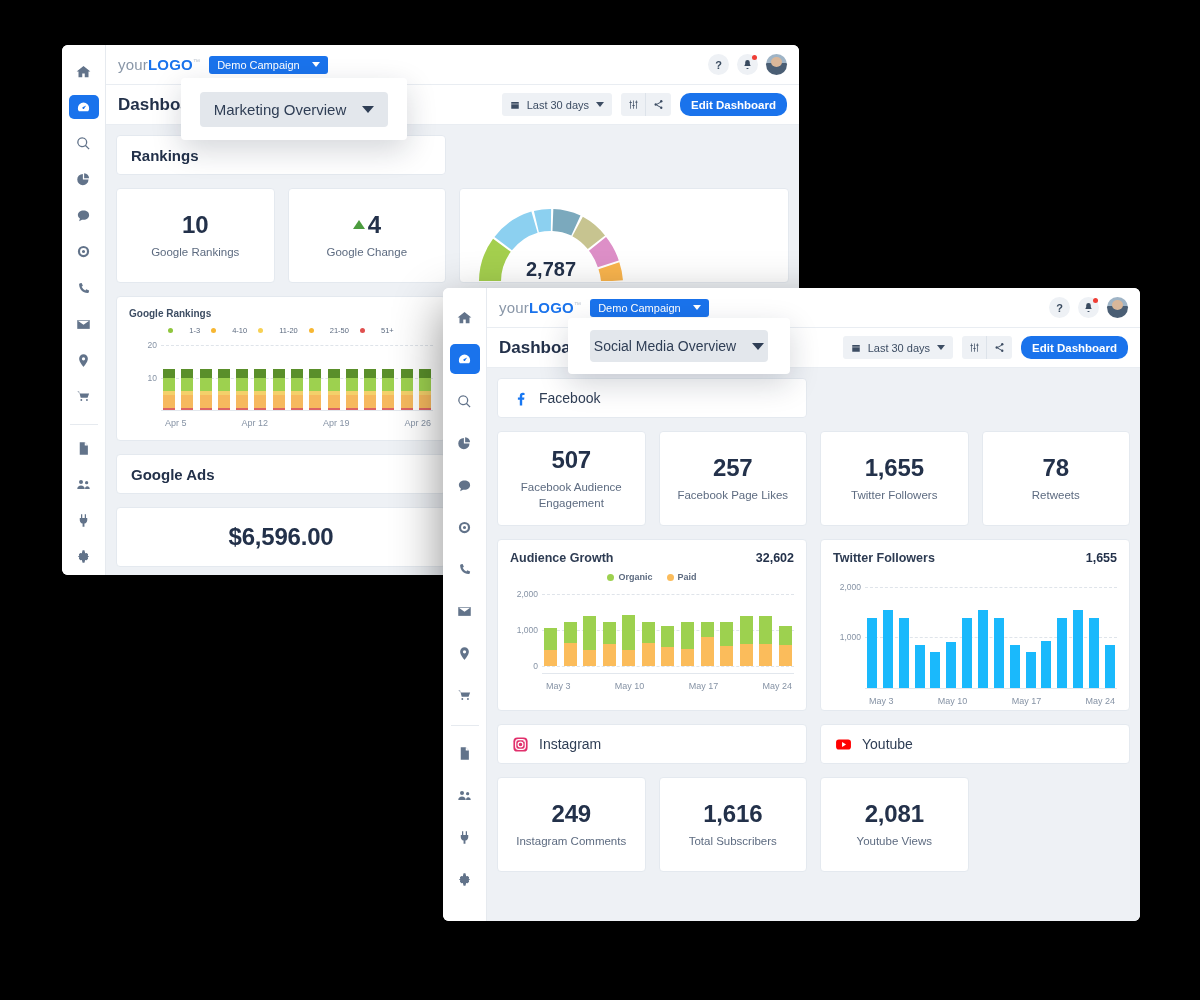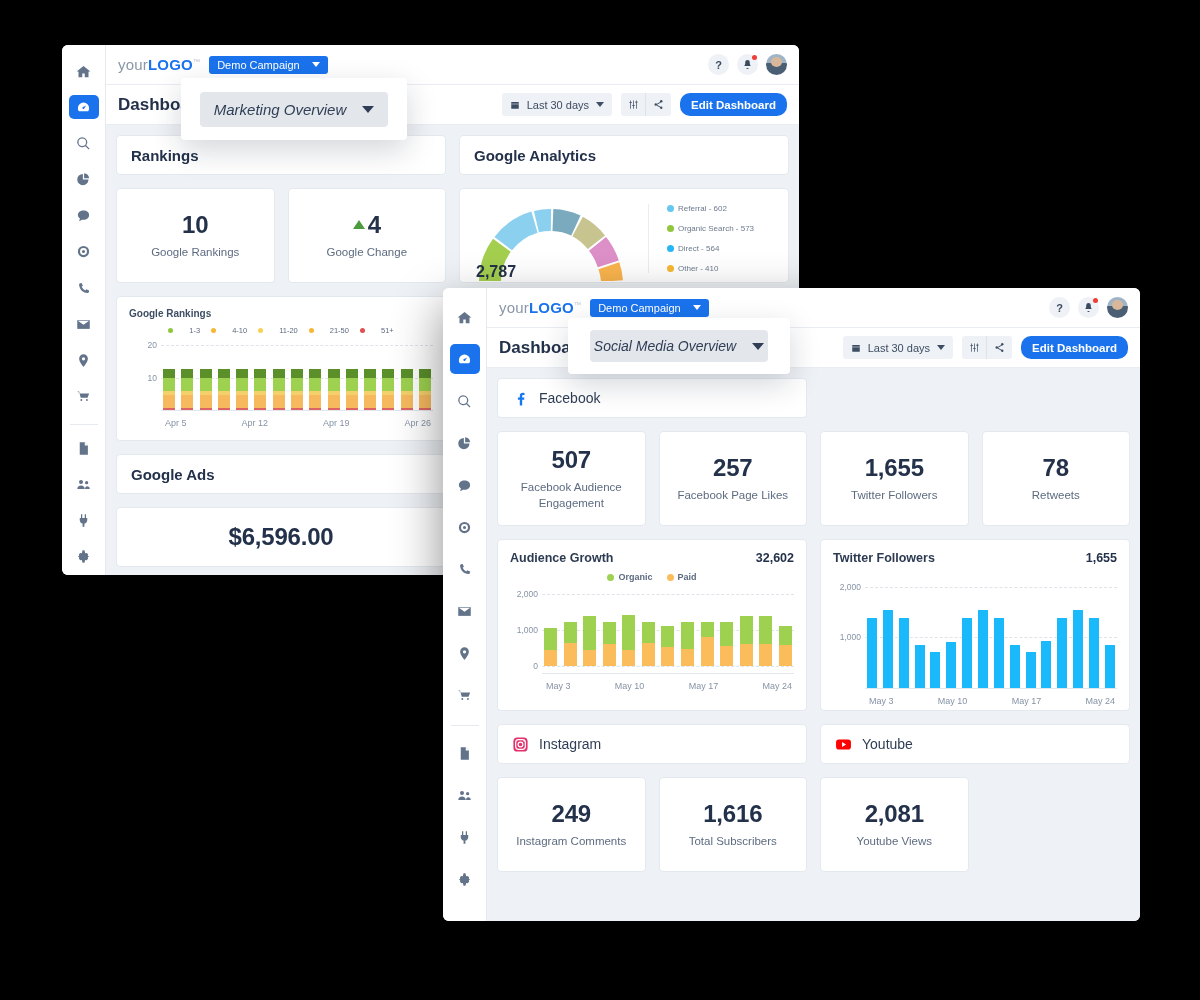--- a/index.html
+++ b/index.html
@@ -144,35 +144,35 @@
   .bar span { display: block; width: 100%; }
   .xaxis-line { position: absolute; left: 32px; right: 0; bottom: 0; border-top: 1px solid #e2e7ed; }
   .xlabels { display: flex; justify-content: space-between; margin-left: 34px; margin-top: 7px; padding: 0 2px; }
   .xlabels span { font-size: 9px; color: #8693a5; }
 
   
   .gauge-wrap { display: flex; align-items: center; padding: 6px 0 0; }
   .gauge { position: relative; width: 150px; height: 86px; margin-left: 16px; flex: 0 0 150px; }
   .gauge svg { width: 150px; height: 86px; display: block; }
   .gauge-value {
-    position: absolute; left: 0; right: 0; bottom: 0; 
-    font-size: 16px; font-weight: 700; color: #23314a;
+    position: absolute; left: 0; right: 0; bottom: 0; text-align: center;
+    font-size: 20px; font-weight: 700; color: #23314a;
   }
   .gauge-legend { margin-left: 22px; border-left: 1px solid #e9edf2; padding-left: 18px; display: flex; flex-direction: column; gap: 11px;}
   .gauge-legend .legend-item { font-size: 8px; font-weight: 400; color: #6c7a8d; }
 
   
   .popover {
     position: absolute; background: #fff; border-radius: 4px;
     box-shadow: 0 10px 30px rgba(16,28,48,.18);
     display: flex; align-items: center; justify-content: center;
   }
   .popover-select {
     background: #e3e7ec; border-radius: 4px; color: #2f3e55;
-    display: flex; align-items: center; gap: 16px; white-space: nowrap; font-style: italic;
+    display: flex; align-items: center; gap: 16px; white-space: nowrap;
   }
   #pop-marketing { left: 181px; top: 78px; width: 226px; height: 62px; }
   #pop-marketing .popover-select { font-size: 15px; padding: 9px 14px; }
   #pop-social { left: 568px; top: 318px; width: 222px; height: 56px; }
   #pop-social .popover-select { font-size: 14px; padding: 8px 4px; justify-content: center; }
   .caret-dark { width: 0; height: 0; border-left: 6px solid transparent; border-right: 6px solid transparent; border-top: 7px solid #2f3e55; }
 </style>
 </head>
 <body>
 
@@ -309,23 +309,20 @@
             </div>
           </div>
           <div class="btn-primary">Edit Dashboard</div>
         </div>
 
         <div class="content">
 
           <div class="grid2" style="margin-bottom:13px;">
             <div class="card section-card">
               <span class="section-title">Rankings</span>
-            </div>
-            <div class="card section-card">
-              <span class="section-title">Google Analytics</span>
             </div>
           </div>
 
           <div class="grid2" style="margin-bottom:13px; align-items:start;">
 
             <div class="grid2">
               <div class="card stat-card">
                 <div class="stat-value">10</div>
                 <div class="stat-label">Google Rankings</div>
               </div>
@@ -346,38 +343,20 @@
                       <path d="M14 86 A61 61 0 0 1 25.9 50.3" stroke="#a4cf4e"></path>
                       <path d="M27.2 48.7 A61 61 0 0 1 58.5 27.1" stroke="#8cd0f0"></path>
                       <path d="M60.4 26.6 A61 61 0 0 1 75 25" stroke="#8cd0f0"></path>
                       <path d="M76.9 25.1 A61 61 0 0 1 99.9 30.6" stroke="#7ba9bd"></path>
                       <path d="M101.6 31.5 A61 61 0 0 1 120.4 47.3" stroke="#c7c490"></path>
                       <path d="M121.5 48.9 A61 61 0 0 1 132.3 68.9" stroke="#dd8fc7"></path>
                       <path d="M132.9 70.8 A61 61 0 0 1 136 86" stroke="#f9b44d"></path>
                     </g>
                   </svg>
                   <div class="gauge-value">2,787</div>
-                </div>
-                <div class="gauge-legend">
-                  <div class="legend-item">
-                      <i class="legend-dot" style="background:#66c7ef"></i>
-                      <span>Referral - 602</span>
-                    </div>
-                  <div class="legend-item">
-                      <i class="legend-dot" style="background:#8fc63d"></i>
-                      <span>Organic Search - 573</span>
-                    </div>
-                  <div class="legend-item">
-                      <i class="legend-dot" style="background:#29b6f6"></i>
-                      <span>Direct - 564</span>
-                    </div>
-                  <div class="legend-item">
-                      <i class="legend-dot" style="background:#f7b733"></i>
-                      <span>Other - 410</span>
-                    </div>
                 </div>
               </div>
             </div>
           </div>
 
           <div class="grid2" style="margin-bottom:13px; align-items:start;">
             <div class="card chart-card" style="height:145px">
               <div class="chart-title small">Google Rankings</div>
               <div class="legend tiny">
                 <div class="legend-item">

